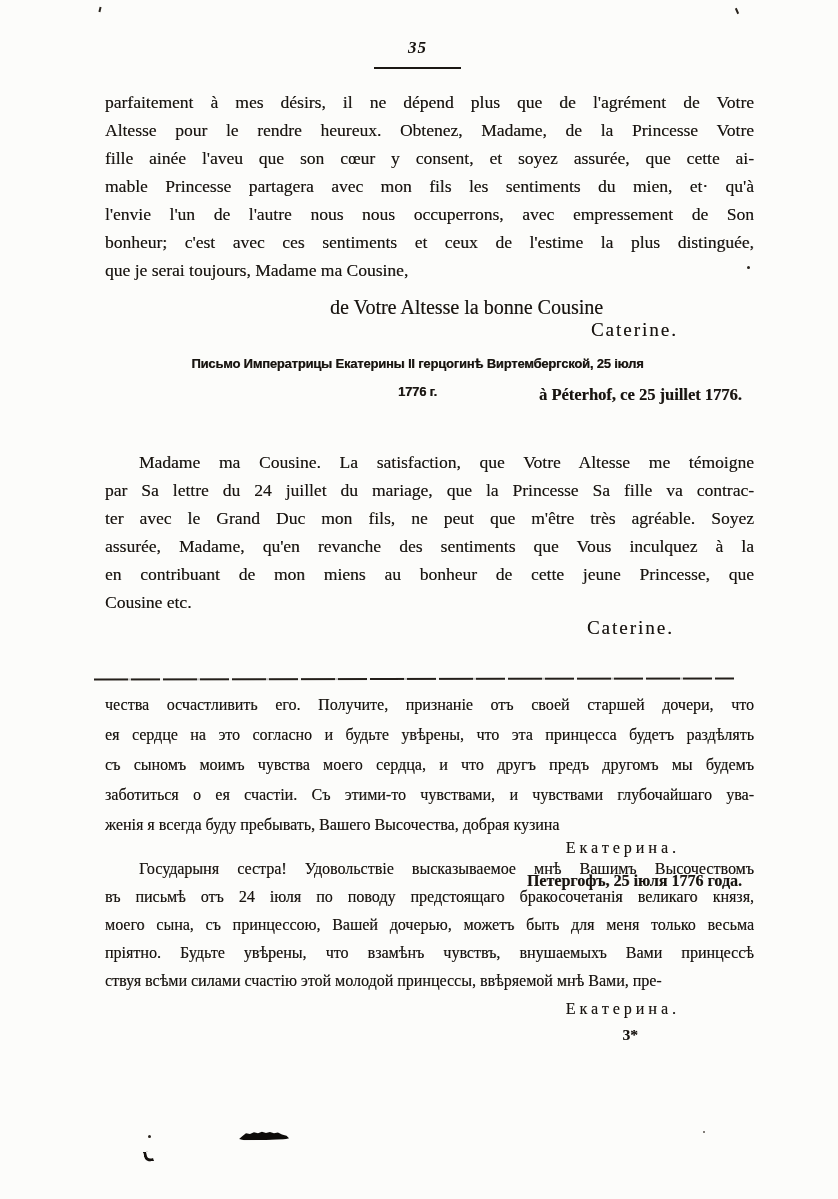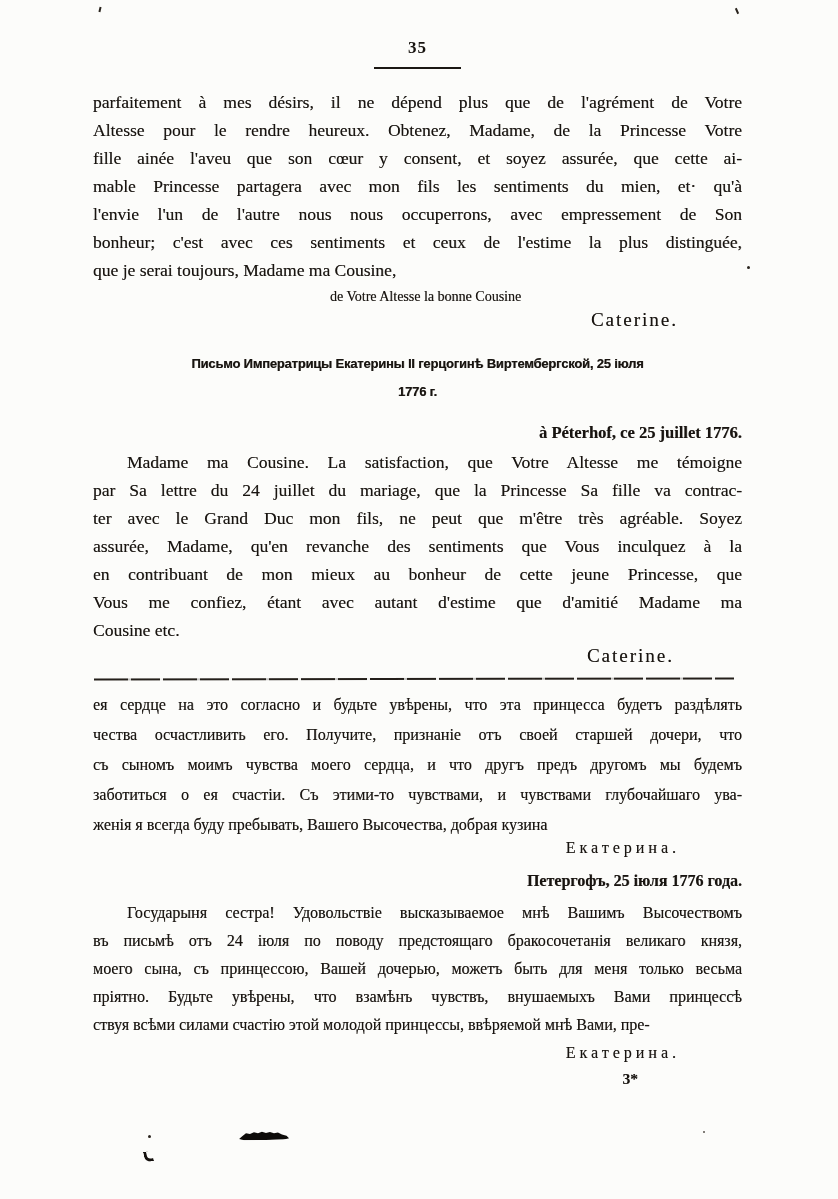--- a/index.html
+++ b/index.html
@@ -8,61 +8,62 @@
     width:838px;height:1199px;
     background:#fcfcfa;
     overflow:hidden;
     font-family:"Liberation Serif","DejaVu Serif",serif;
     color:#181410;
   }
   .col{position:absolute;left:93px;width:649px;}
   .txt{ text-shadow:0.3px 0.2px 0 rgba(24,18,12,.5); }
 
   
-  .pageno{top:38px;text-align:center;}
+  .pageno{top:38px;text-align:center;font-style:italic;}
   .pageno span{
     display:inline-block;
     font-weight:bold;font-size:17px;letter-spacing:1px;
     padding:0 34px 9px 34px;
     border-bottom:2.5px solid #1b1713;
   }
 
   
   .para .jline{
     text-align:justify;text-align-last:justify;
     width:100%;
+    margin-left:12px;
   }
   .para .jline:last-child{text-align-last:left;}
   .fr{font-size:17.5px;line-height:28px;}
   .ru{font-size:16px;line-height:30px;}
   .ru4{font-size:16px;line-height:28px;}
   .indent .jline:first-child{text-indent:34px;}
 
   .valediction{
-    font-size:14px;line-height:22px;margin-top:2px;
+    font-size:20px;line-height:22px;margin-top:12px;
     padding-left:237px;
   }
   .sig-fr{
     font-size:19px;line-height:23px;letter-spacing:2px;
     text-align:right;padding-right:64px;
   }
   .sig-ru{
     font-size:16px;line-height:24px;letter-spacing:4px;
     text-align:right;padding-right:62px;
   }
   .heading{
     top:350px;text-align:center;
     font-family:"Liberation Sans","DejaVu Sans",sans-serif;
     font-weight:bold;font-size:13px;line-height:28px;letter-spacing:-0.2px;
     text-shadow:0.4px 0.2px 0 rgba(24,18,12,.6);
   }
   .dateline{
     font-weight:bold;text-align:right;
   }
-  .date-fr{top:423px;font-size:16.5px;padding-right:26px;}
+  .date-fr{top:385px;font-size:16.5px;padding-right:26px;}
   .date-ru{top:872px;font-size:16px;padding-right:77px;}
 
   .rule{
     position:absolute;top:678px;left:94px;width:640px;height:2px;
     background:repeating-linear-gradient(90deg,
       #241f1a 0px,#241f1a 34px,rgba(36,31,26,.25) 34px,rgba(36,31,26,.25) 37px,
       #241f1a 37px,#241f1a 66px,rgba(36,31,26,.05) 66px,rgba(36,31,26,.05) 69px);
     transform:rotate(-0.08deg);
   }
 
@@ -114,42 +115,41 @@
     <div>1776 г.</div>
   </div>
 
   <div class="col dateline date-fr txt">à Péterhof, ce 25 juillet 1776.</div>
   <div class="col txt" style="top:448px">
     <div class="para fr indent">
       <div class="jline">Madame ma Cousine. La satisfaction, que Votre Altesse me témoigne</div>
       <div class="jline">par Sa lettre du 24 juillet du mariage, que la Princesse Sa fille va contrac-</div>
       <div class="jline">ter avec le Grand Duc mon fils, ne peut que m'être très agréable. Soyez</div>
       <div class="jline">assurée, Madame, qu'en revanche des sentiments que Vous inculquez à la</div>
-      <div class="jline">en contribuant de mon mieux au bonheur de cette jeune Princesse, que</div>
-      <div class="jline">Vous me confiez, étant avec autant d'estime que d'amitié Madame ma</div>
+      <div class="jline">en contribuant de mon miens au bonheur de cette jeune Princesse, que</div>
       <div class="jline">Cousine etc.</div>
     </div>
     <div class="sig-fr" style="padding-right:68px">Caterine.</div>
   </div>
 
   <div class="rule"></div>
 
   <div class="col txt" style="top:690px">
     <div class="para ru">
+      <div class="jline">чества осчастливить его. Получите, признаніе отъ своей старшей дочери, что</div>
       <div class="jline">ея сердце на это согласно и будьте увѣрены, что эта принцесса будетъ раздѣлять</div>
-      <div class="jline">чества осчастливить его. Получите, признаніе отъ своей старшей дочери, что</div>
       <div class="jline">съ сыномъ моимъ чувства моего сердца, и что другъ предъ другомъ мы будемъ</div>
       <div class="jline">заботиться о ея счастіи. Съ этими-то чувствами, и чувствами глубочайшаго ува-</div>
       <div class="jline">женія я всегда буду пребывать, Вашего Высочества, добрая кузина</div>
     </div>
     <div class="sig-ru" style="margin-top:-4px">Екатерина.</div>
   </div>
 
   <div class="col dateline date-ru txt">Петергофъ, 25 іюля 1776 года.</div>
-  <div class="col txt" style="top:899px">
+  <div class="col txt" style="top:855px">
     <div class="para ru4 indent">
       <div class="jline">Государыня сестра! Удовольствіе высказываемое мнѣ Вашимъ Высочествомъ</div>
       <div class="jline">въ письмѣ отъ 24 іюля по поводу предстоящаго бракосочетанія великаго князя,</div>
       <div class="jline">моего сына, съ принцессою, Вашей дочерью, можетъ быть для меня только весьма</div>
       <div class="jline">пріятно. Будьте увѣрены, что взамѣнъ чувствъ, внушаемыхъ Вами принцессѣ</div>
       <div class="jline">ствуя всѣми силами счастію этой молодой принцессы, ввѣряемой мнѣ Вами, пре-</div>
     </div>
     <div class="sig-ru" style="margin-top:2px">Екатерина.</div>
     <div class="printer-mark">3*</div>
   </div>

